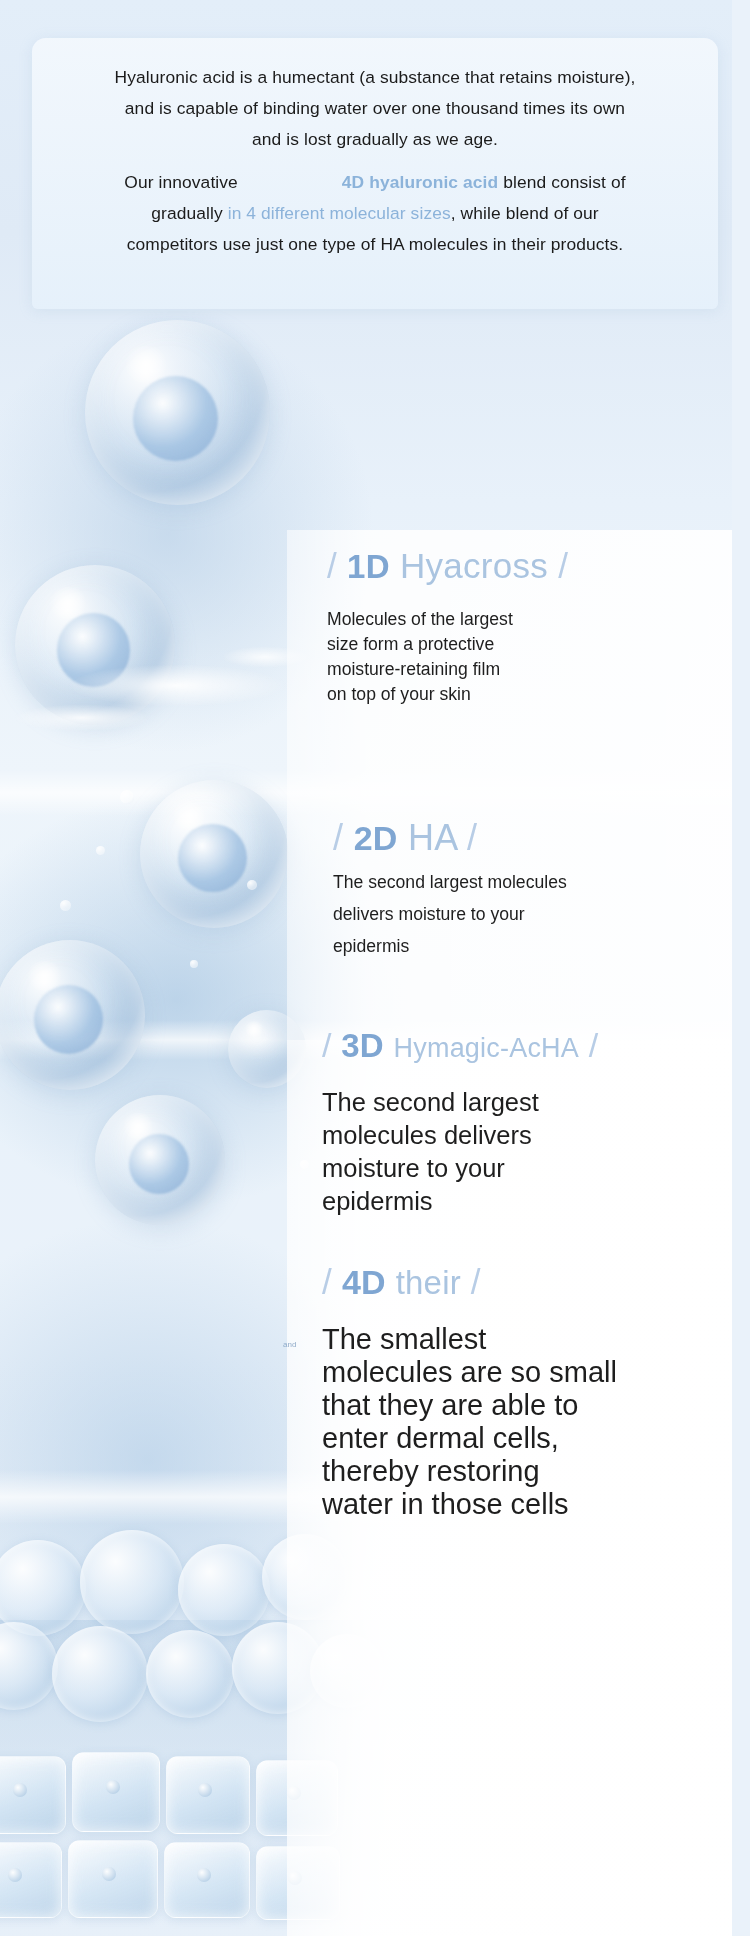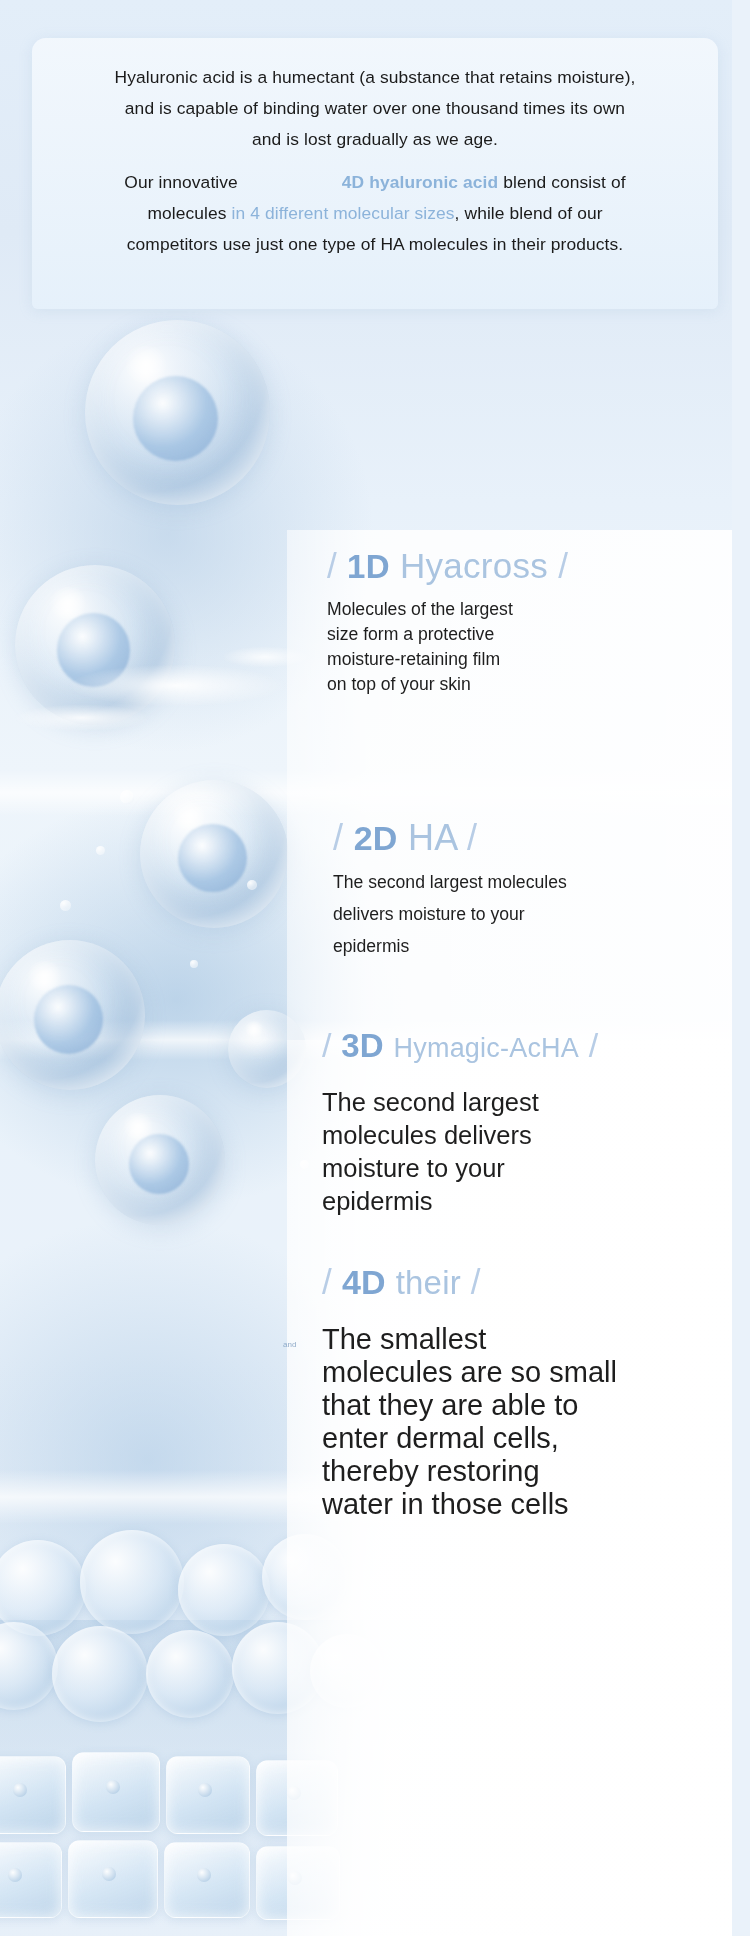--- a/index.html
+++ b/index.html
@@ -141,21 +141,21 @@
   .sec .head .slash{ color:#b8cde6; font-weight:300; }
   .sec .head .dim{ font-weight:bold; color:#7fa6d2; }
   .sec .head .name{ color:#aac4e0; }
 
   .sec .desc{ color:#1e1e1e; }
 
   
   #sec1{ left:327px; top:548px; }
   #sec1 .head{ font-size:35px; letter-spacing:.3px; }
   #sec1 .head .dim{ font-size:33px; }
-  #sec1 .desc{ margin-top:14px; font-size:17.6px; line-height:25px; }
+  #sec1 .desc{ margin-top:24px; font-size:17.6px; line-height:25px; }
 
   
   #sec2{ left:333px; top:820px; }
   #sec2 .head{ font-size:36px; letter-spacing:.3px; }
   #sec2 .head .dim{ font-size:34px; }
   #sec2 .desc{ margin-top:10px; font-size:17.6px; line-height:32px; }
 
   
   #sec3{ left:322px; top:1028px; }
   #sec3 .head{ font-size:34px; letter-spacing:.2px; }
@@ -234,21 +234,21 @@
 
   <div class="info-card">
     <p>Hyaluronic acid is a humectant (a substance that retains moisture),</p>
     <p>and is capable of binding water over one thousand times its own</p>
     <p>and is lost gradually as we age.</p>
     <p class="l2">
       <span>Our innovative</span><span class="gapspan"></span><span class="hl">4D hyaluronic acid</span>
       <span>blend consist of</span>
     </p>
     <p>
-      <span>molecules</span>
+      <span>gradually</span>
       <span class="hl2">in 4 different molecular sizes</span><span>, while blend of our</span>
     </p>
     <p>competitors use just one type of HA molecules in their products.</p>
   </div>
 
   <div class="sec" id="sec1">
     <div class="head">
       <span class="slash">/</span>
       <span class="dim">1D</span>
       <span class="name">Hyacross</span>

